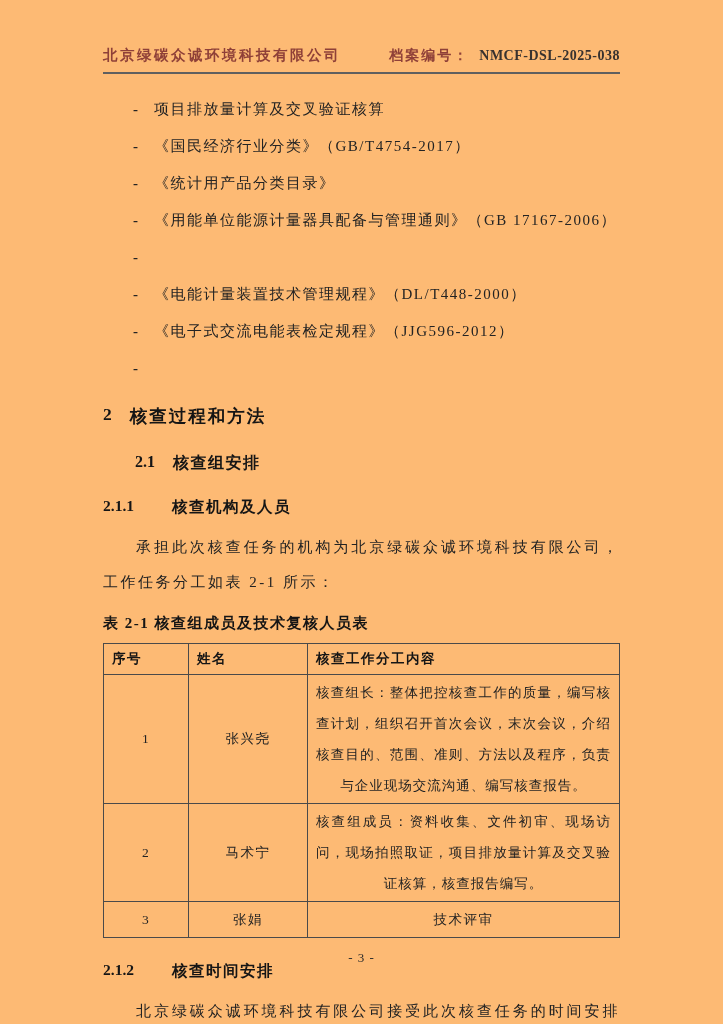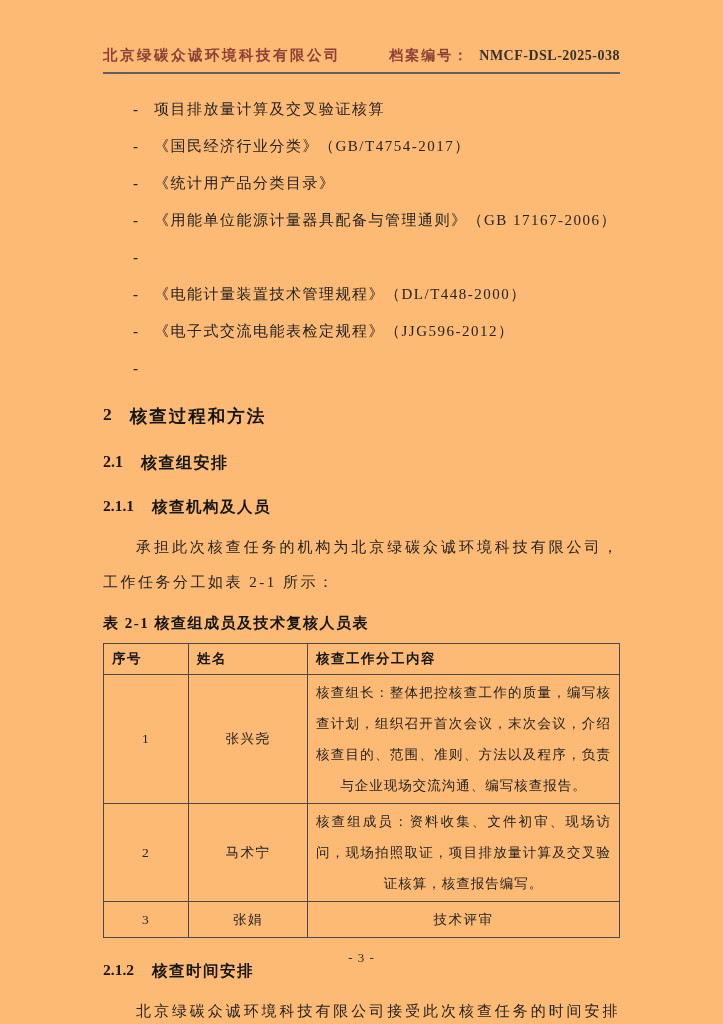--- a/index.html
+++ b/index.html
@@ -59,22 +59,22 @@
   }
   .ref-item .dash {
     width: 21px;
     flex: 0 0 21px;
     margin-left: 30px;
     font-weight: bold;
   }
   
   .h1, .h2, .h3 { font-weight: bold; color: #151515; display: flex; }
   .h1 { font-size: 17.5px; margin-top: 26px; letter-spacing: 2px; }
-  .h2 { font-size: 16px;  margin-top: 25px; letter-spacing: 1.5px; }
-  .h3 { font-size: 15.5px; margin-top: 23px; letter-spacing: 1.5px; }
+  .h2 { font-size: 16px;  margin-top: 25px; letter-spacing: 1.5px; margin-left: 32px; }
+  .h3 { font-size: 15.5px; margin-top: 23px; letter-spacing: 1.5px; gap: 20px; }
   .h1 .num, .h2 .num, .h3 .num { letter-spacing: 0; margin-right: 18px; }
   
   .para {
     margin-top: 12px;
     font-size: 15px;
     line-height: 35px;
     letter-spacing: 2.5px;
     text-align: justify;
     text-indent: 2.2em;
     color: #232323;

